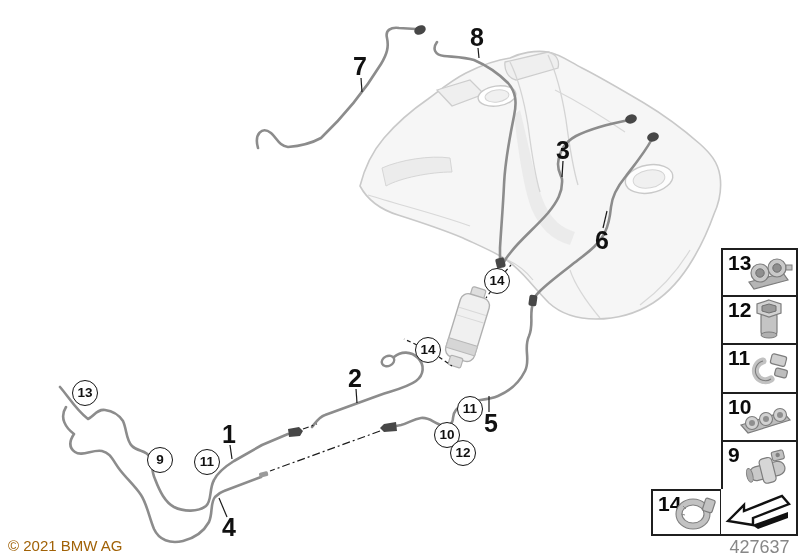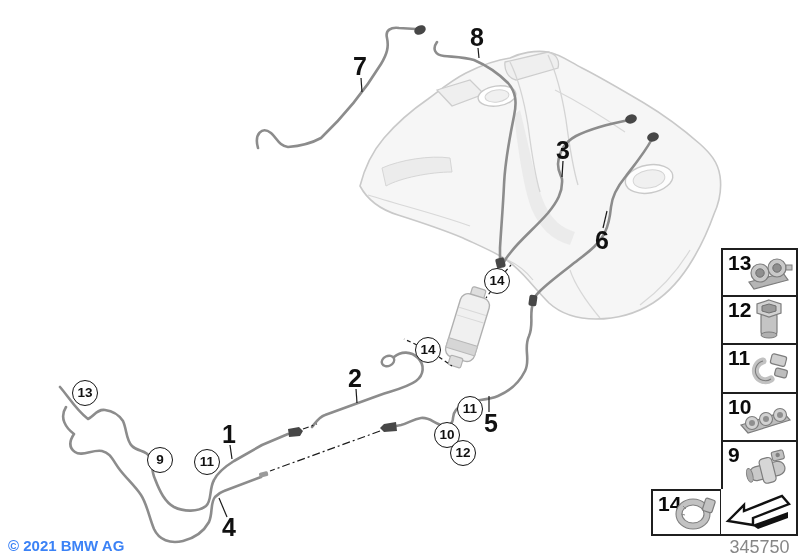--- a/index.html
+++ b/index.html
@@ -8,21 +8,21 @@
   #diagram-svg{position:absolute;left:0;top:0;}
   .callout{position:absolute;transform:translate(-50%,-50%);color:#111;font-weight:bold;
            font-size:25px;line-height:1;z-index:5;cursor:pointer;}
   .callout.circled{width:24px;height:24px;border:1.8px solid #141414;border-radius:50%;
            background:#fff;font-size:13.5px;display:flex;align-items:center;justify-content:center;}
   .legend-box{position:absolute;background:#fff;border:2px solid #1f1f1f;box-sizing:border-box;z-index:6;}
   .legend-box .num{position:absolute;top:1px;left:5px;font-size:21px;font-weight:bold;color:#0a0a0a;}
   .legend-box svg{position:absolute;right:1px;bottom:1px;}
   .no-top{border-top:none;}
   .no-left{border-left:none;}
-  #copyright{position:absolute;left:8px;top:537px;font-size:15px;font-weight:bold;color:#3b82f6;z-index:6;}
+  #copyright{position:absolute;left:8px;top:537px;font-size:15px;font-weight:normal;color:#a16207;z-index:6;}
   #diagram-number{position:absolute;left:721px;top:537px;width:77px;text-align:center;
            font-size:18px;color:#878787;z-index:6;}
 </style>
 </head>
 <body>
 
 <div id="stage">
 
   <svg id="diagram-svg" width="800" height="560" viewBox="0 0 800 560">
 
@@ -203,14 +203,14 @@
     </svg>
   </div>
   <div class="legend-box no-top no-left" style="left:721px;top:489px;width:77px;height:47px">
     <svg width="73" height="43" viewBox="0 0 73 43">
       <path d="M30,35 L66,22 L66,28 L36,39 Z" fill="#111"></path>
       <path d="M6,31 L22,15 L22,21 L60,6 L67,14 L31,28 L31,35 Z" fill="#ffffff" stroke="#111" stroke-width="2.4" stroke-linejoin="miter"></path>
     </svg>
   </div>
 
   <div id="copyright">© 2021 BMW AG</div>
-  <div id="diagram-number">345750</div>
+  <div id="diagram-number">427637</div>
 </div>
 
 </body></html>

